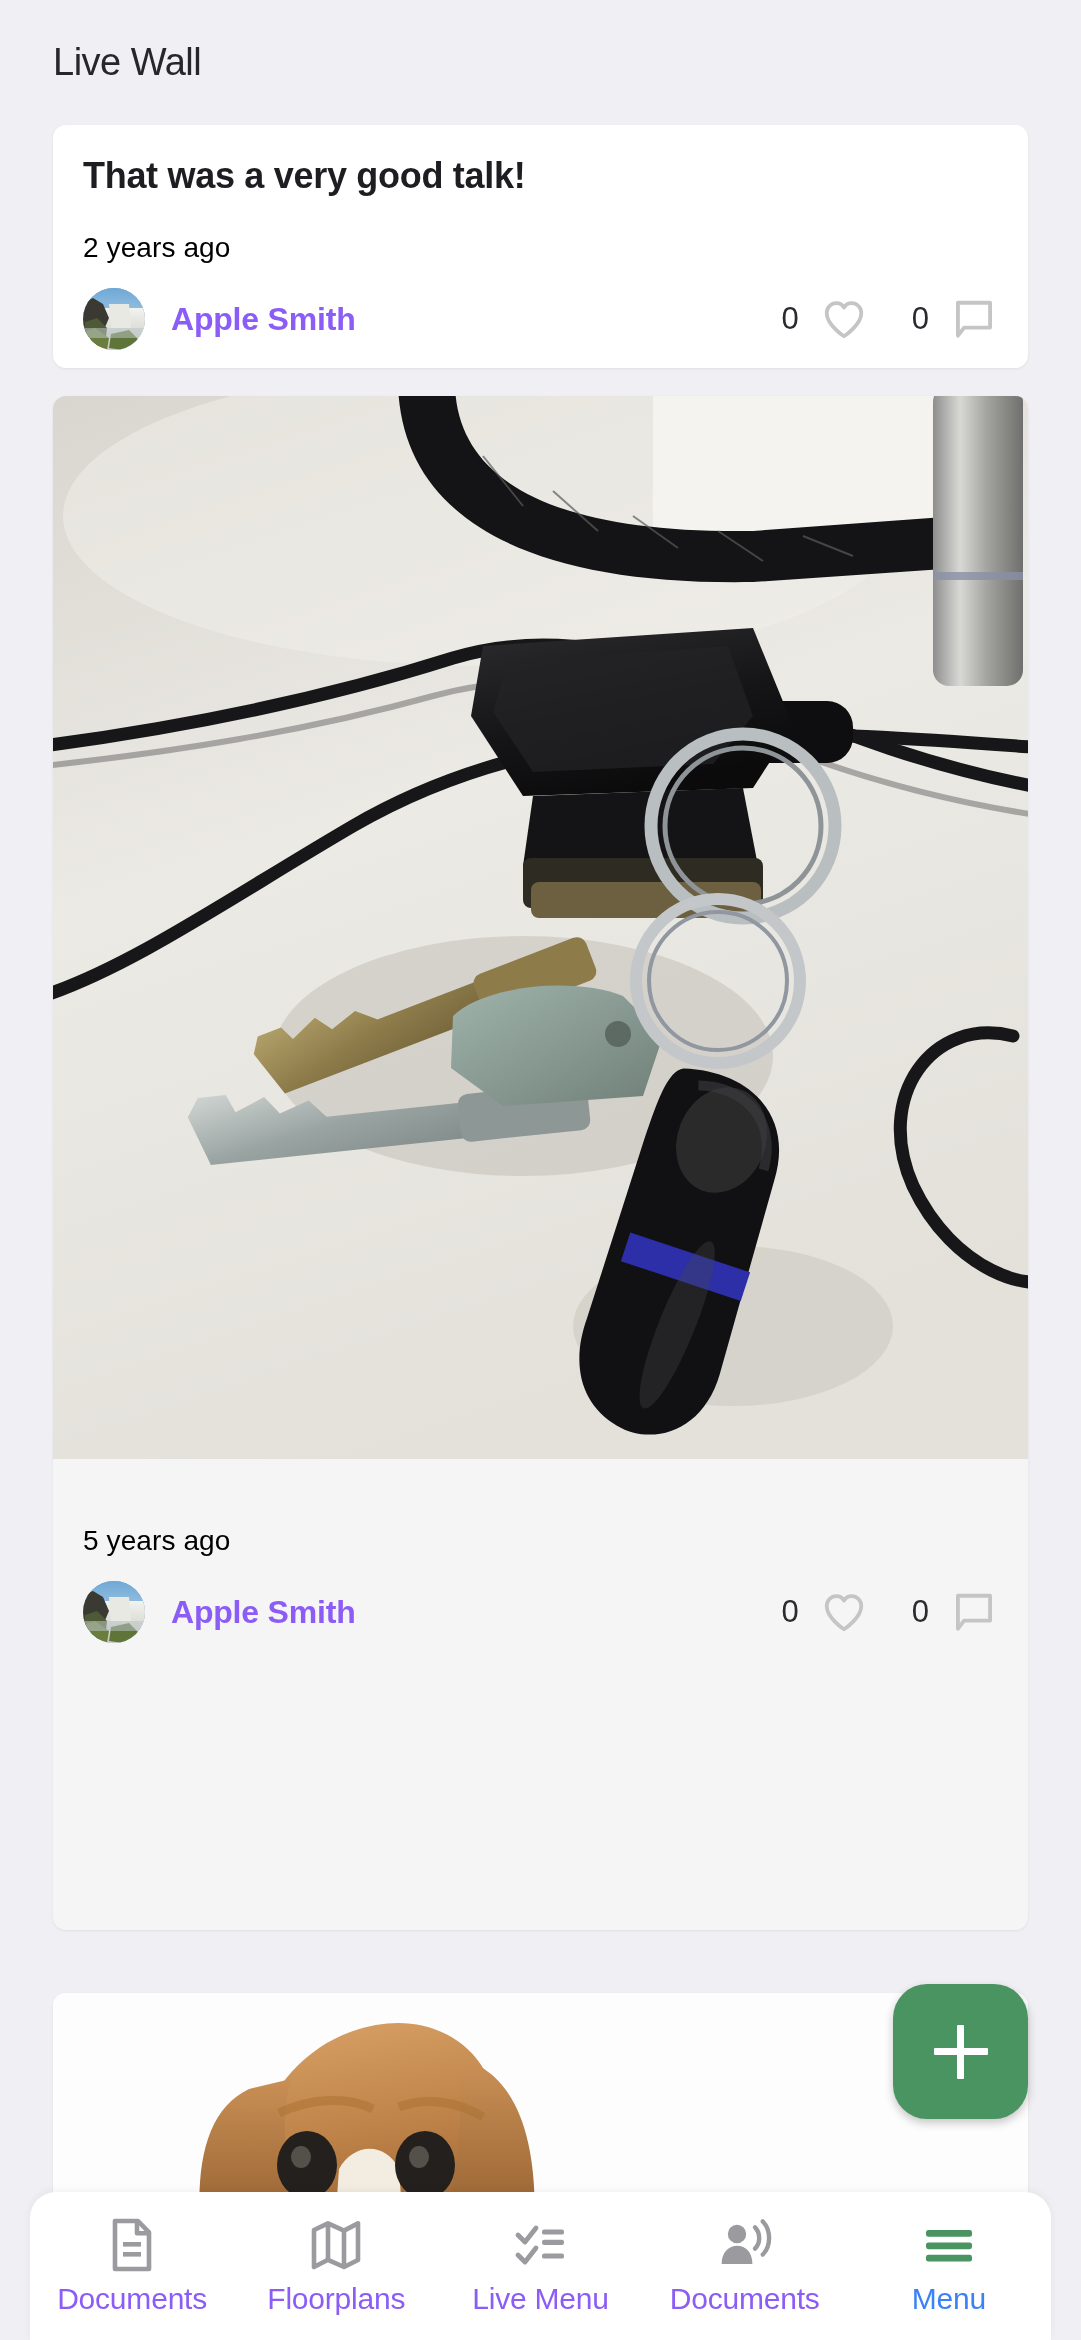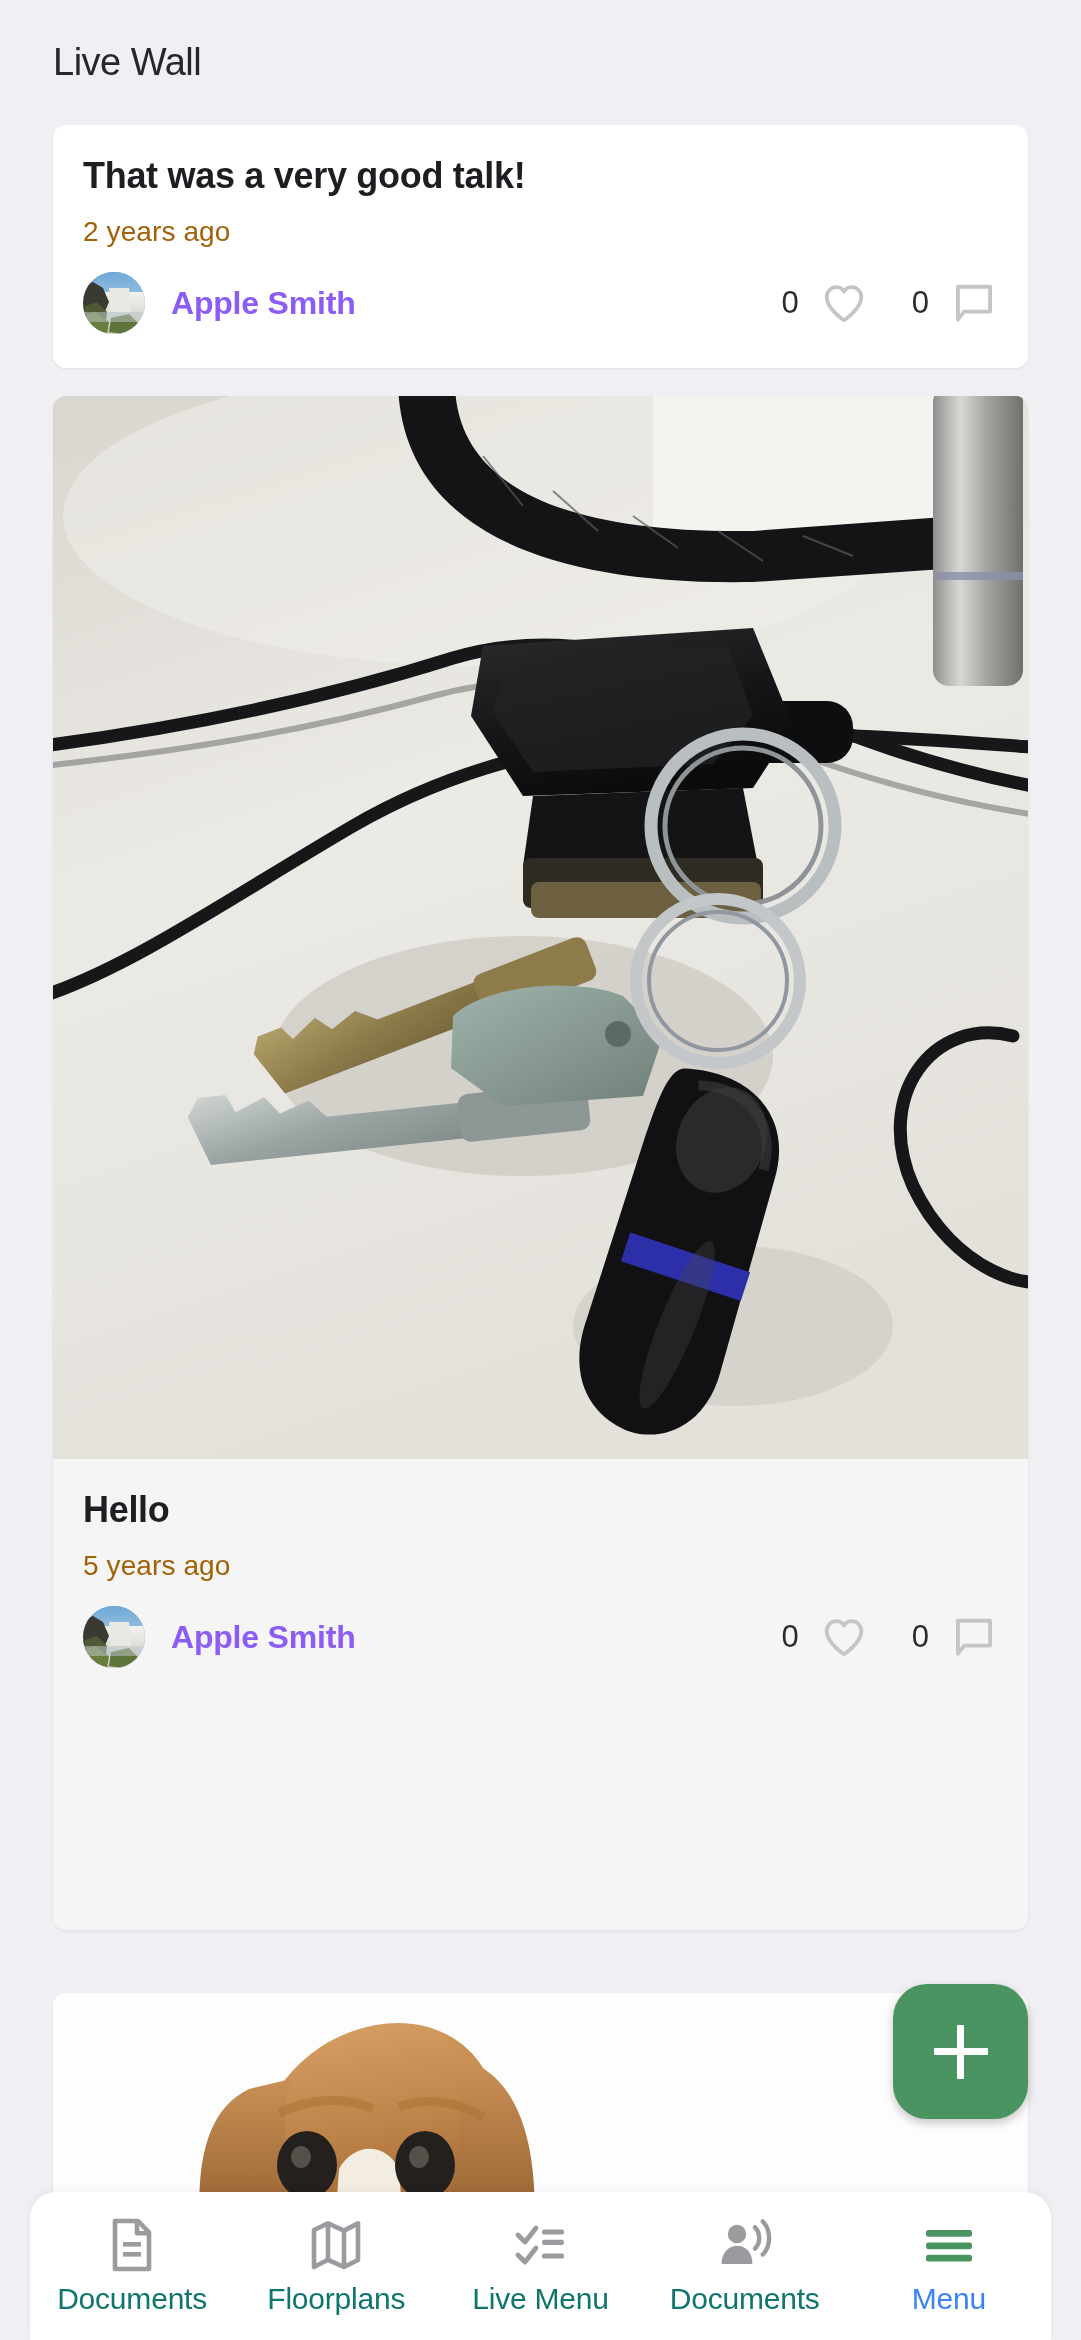--- a/index.html
+++ b/index.html
@@ -28,22 +28,22 @@
   #card-1 { top:125px; height:243px; background:#ffffff; }
   #card-2 { top:396px; height:1534px; background:#f5f5f5; }
   #card-3 { top:1993px; height:260px; background:#ffffff; }
 
   .card-body { padding:30px 36px 0 30px; }
   .post-title {
     font-size:36px; font-weight:700; color:#1d1d22;
     letter-spacing:-0.3px; line-height:1.15;
   }
   .post-time {
-    margin-top:20px; font-size:28px; font-weight:400;
-    color:#a16207; letter-spacing:0.1px;
+    margin-top:36px; font-size:28px; font-weight:400;
+    color:#000000; letter-spacing:0.1px;
   }
 
   .meta-row {
     display:flex; align-items:center;
     padding:24px 30px 0 30px;
   }
   .avatar {
     width:62px; height:62px; border-radius:50%;
     flex:0 0 62px; overflow:hidden; position:relative;
     background:#7fa5c4;
@@ -94,21 +94,21 @@
     z-index:50;
   }
   .nav-item {
     flex:1; display:flex; flex-direction:column;
     align-items:center; justify-content:flex-start;
   }
   .nav-icon { height:58px; display:flex; align-items:center; justify-content:center; }
   .nav-icon svg { display:block; }
   .nav-label {
     margin-top:8px; font-size:30px; font-weight:400;
-    color:#0f766e; letter-spacing:-0.2px;
+    color:#8b5cf6; letter-spacing:-0.2px;
   }
   .nav-item.active .nav-label { color:#3b82f6; }
 </style>
 </head>
 <body>
 
 <div class="screen">
 
   <div class="page-title">Live Wall</div>
 
@@ -243,21 +243,20 @@
         <g transform="rotate(22 660 760)">
           <path d="M600 690 C660 668 720 690 726 760 L748 960 C754 1020 712 1052 672 1046 C630 1040 606 1006 604 958 L590 770 C588 730 586 698 600 690 Z" fill="#111113"></path>
           <ellipse cx="662" cy="742" rx="44" ry="54" fill="#e8e6e0" opacity="0.12"></ellipse>
           <path d="M620 700 C660 684 706 700 712 754" stroke="#3d3d41" stroke-width="10" fill="none" opacity="0.6"></path>
           <path d="M612 862 L738 854 L740 884 L614 892 Z" fill="#2c2fa8"></path>
           <ellipse cx="690" cy="930" rx="18" ry="90" fill="#45454a" opacity="0.35"></ellipse>
         </g>
       </svg>
     </div>
     <div class="card-body">
-      <div class="post-title">Hello</div>
       <div class="post-time">5 years ago</div>
     </div>
     <div class="meta-row">
       <div class="avatar">
         <svg viewBox="0 0 62 62" preserveAspectRatio="xMidYMid slice">
           <rect width="62" height="62" fill="url(#sky1)"></rect>
           <rect y="20" width="62" height="42" fill="url(#fall1)"></rect>
           <path d="M26 16 L46 16 L48 40 L28 40 Z" fill="#e9e9e3"></path>
           <path d="M0 14 L10 10 L20 16 L26 30 L20 44 L0 46 Z" fill="#3a3a32"></path>
           <path d="M2 34 L14 30 L24 40 L22 58 L0 60 Z" fill="#4e5a35"></path>

